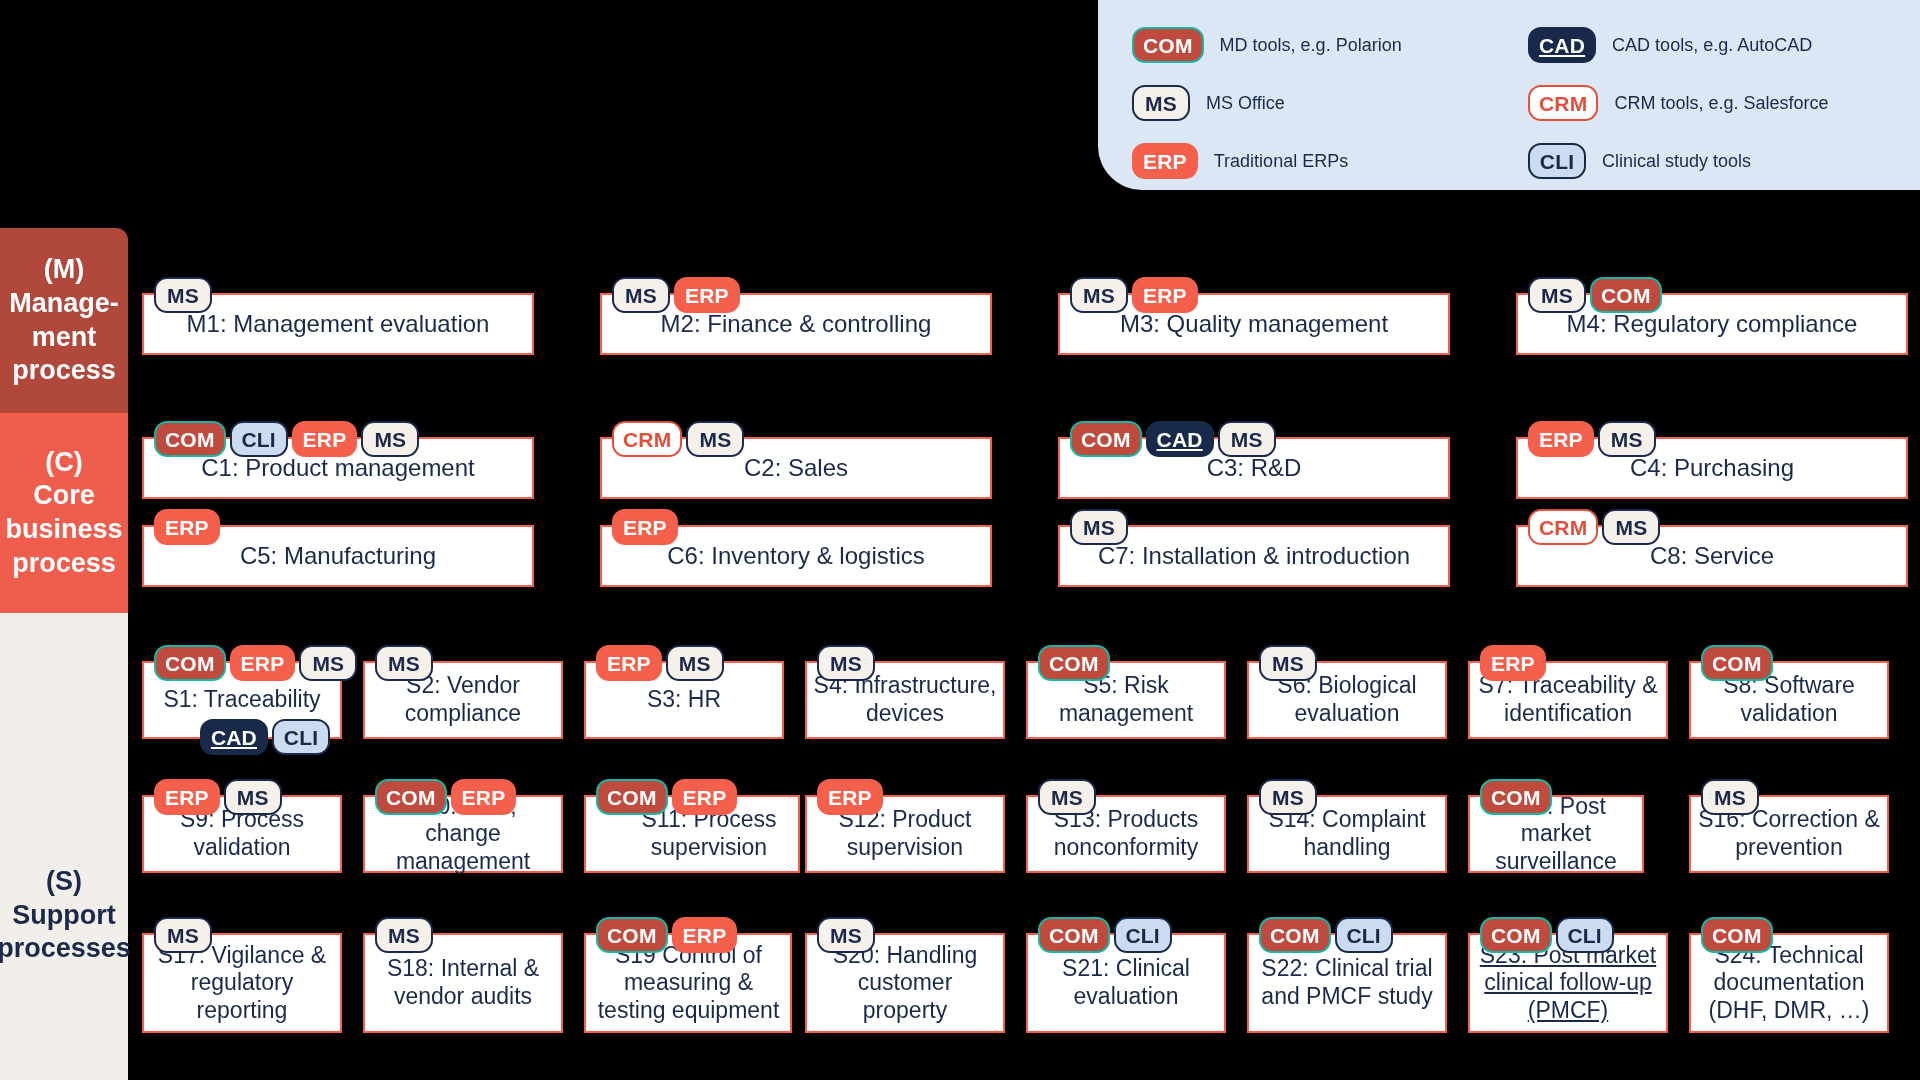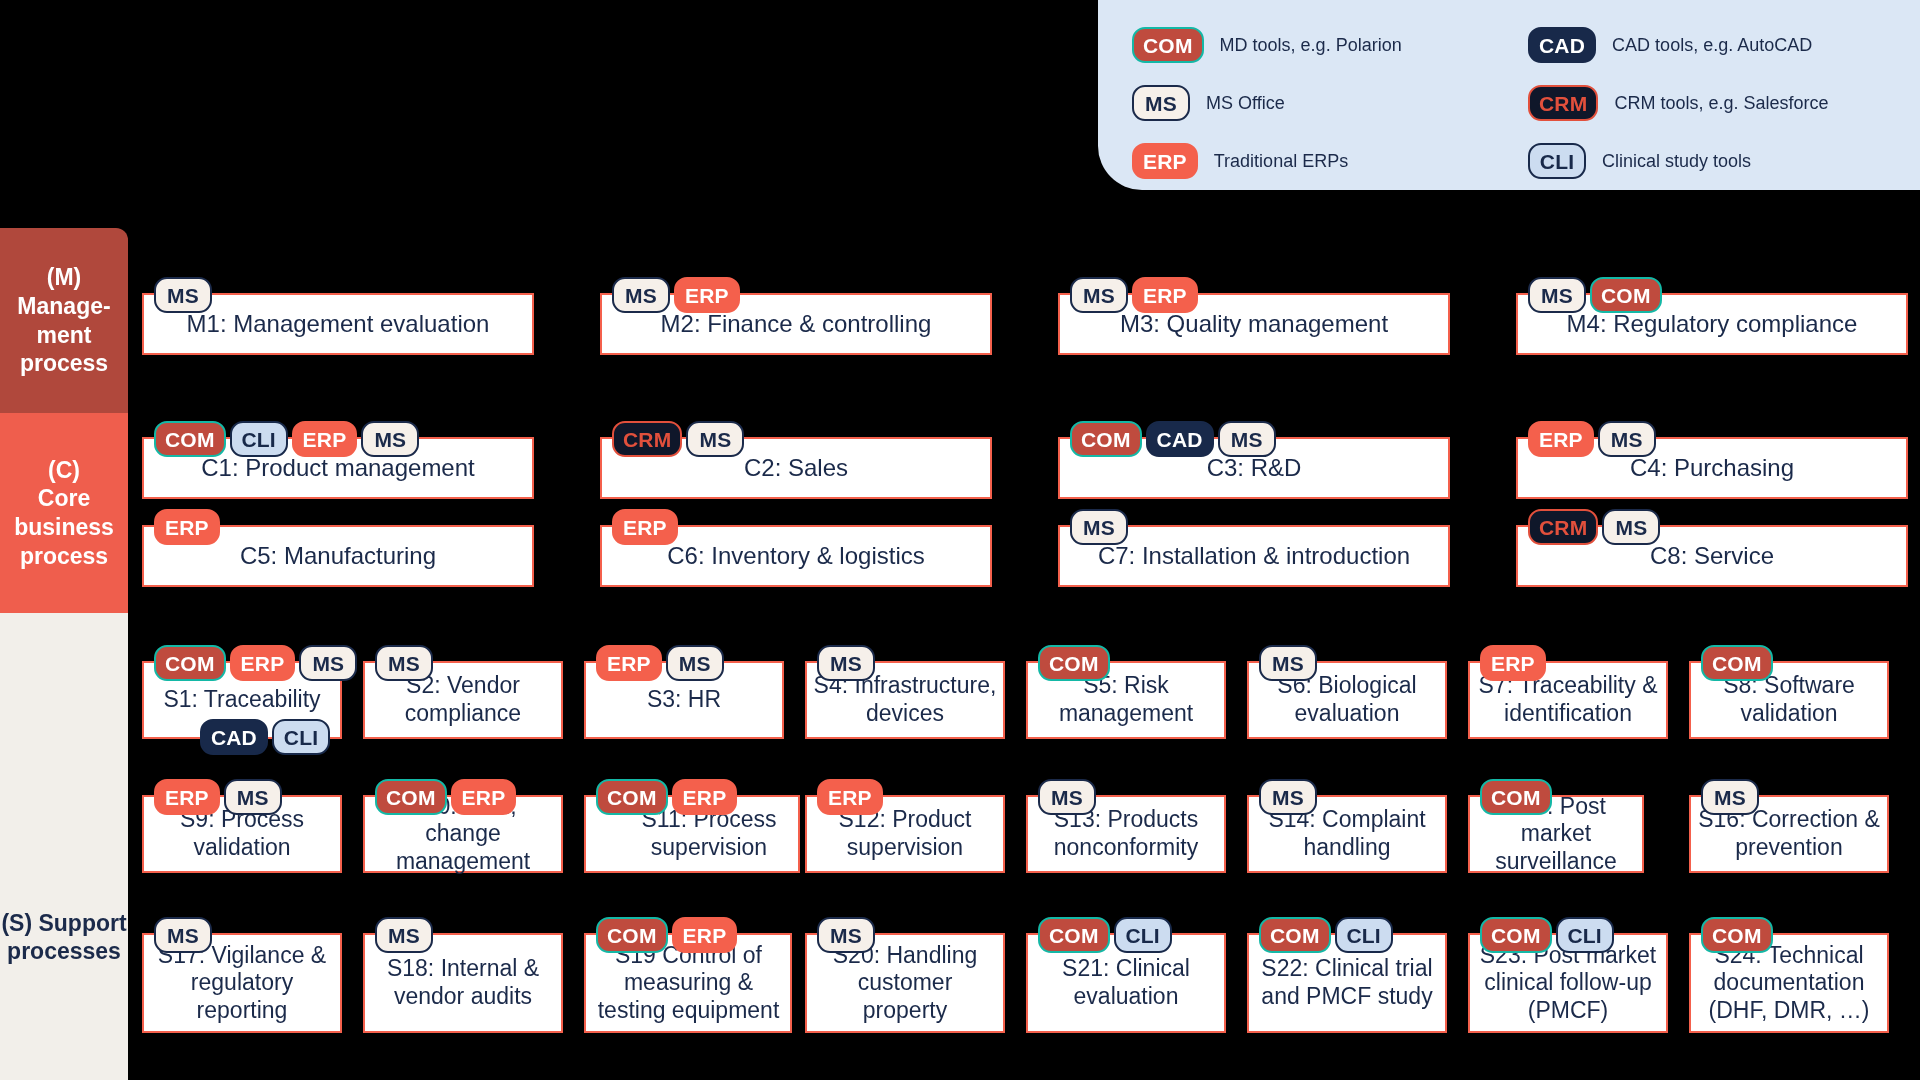--- a/index.html
+++ b/index.html
@@ -24,28 +24,28 @@
   
   .badge{
     display:inline-flex;align-items:center;justify-content:center;
     height:36px;min-width:58px;padding:0 9px;border-radius:13px;
     font-size:21px;font-weight:600;letter-spacing:.2px;
     box-sizing:border-box;flex:none;line-height:1;
   }
   .badge.b-COM{background:#bf4b3e;color:#fff;border:2px solid #14b8a6;}
   .badge.b-ERP{background:#f4604c;color:#fff;border:2px solid #f4604c;}
   .badge.b-MS {background:#f6f0ea;color:#1b2a4a;border:2px solid #1b2a4a;}
-  .badge.b-CAD{background:#18294a;color:#fff;border:2px solid #18294a;}
-  .badge.b-CRM{background:#0f172a;color:#e2503c;border:2px solid #e2503c;}
+  .badge.b-CAD{background:#18294a;color:#fff;border:2px solid #18294a;text-decoration:underline;}
+  .badge.b-CRM{background:#ffffff;color:#e2503c;border:2px solid #e2503c;}
   .badge.b-CLI{background:#ccdcf0;color:#18294a;border:2px solid #18294a;}
   
   .side{
     position:absolute;left:0;width:128px;box-sizing:border-box;
     display:flex;align-items:center;justify-content:center;text-align:center;
-    font-weight:bold;font-size:23px;line-height:1.25;
+    font-weight:bold;font-size:27px;line-height:1.25;
   }
   #side-m{top:228px;height:185px;background:#b0483c;color:#fff;
           border-top-right-radius:12px;}
   #side-c{top:413px;height:200px;background:#ef5e4d;color:#fff;}
   #side-s{top:613px;height:467px;background:#f2efea;color:#1b2a4a;
           align-items:flex-end;padding-bottom:0;}
   #side-s .inner{padding-bottom:114px;}
   
   .box{
     position:absolute;box-sizing:border-box;
@@ -327,21 +327,21 @@
         <span class="badge b-CLI">CLI</span>
       </div>
     </div>
     <div class="box two-line" style="left: 1247px; top: 933px; width: 200px; height: 100px;">
       <div class="cap">S22: Clinical trial and PMCF study</div>
       <div class="tags">
         <span class="badge b-COM">COM</span>
         <span class="badge b-CLI">CLI</span>
       </div>
     </div>
-    <div class="box two-line" style="left: 1468px; top: 933px; width: 200px; height: 100px;">
+    <div class="box two-line" style="left: 1468px; top: 933px; width: 200px; height: 100px; text-decoration: underline;">
       <div class="cap">S23: Post market clinical follow-up (PMCF)</div>
       <div class="tags">
         <span class="badge b-COM">COM</span>
         <span class="badge b-CLI">CLI</span>
       </div>
     </div>
     <div class="box two-line" style="left: 1689px; top: 933px; width: 200px; height: 100px;">
       <div class="cap">S24: Technical documentation (DHF, DMR, …)</div>
       <div class="tags">
         <span class="badge b-COM">COM</span>

